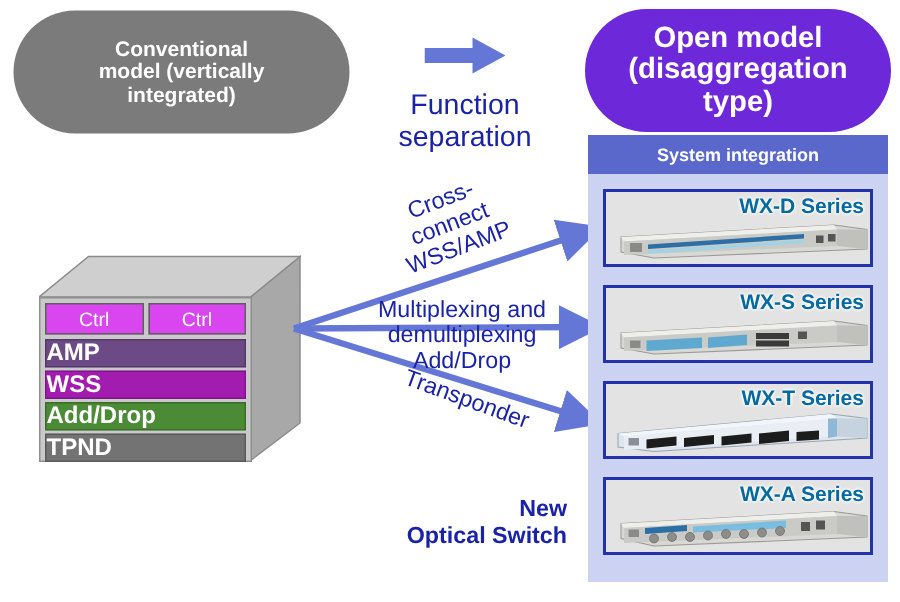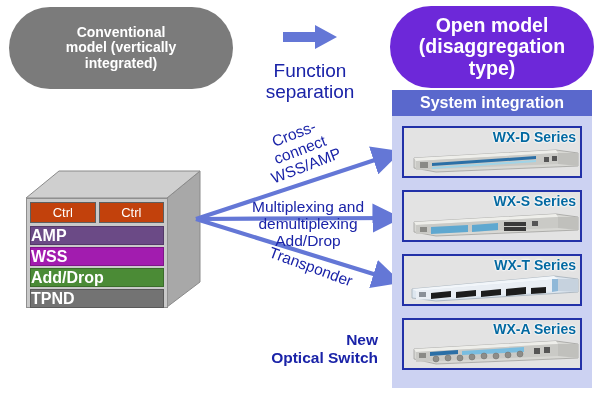--- a/index.html
+++ b/index.html
@@ -98,21 +98,21 @@
     box-sizing: border-box;
     padding: 3px;
   }
   .ctrl-row {
     display: flex;
     gap: 3px;
     margin-bottom: 3px;
   }
   .ctrl-cell {
     flex: 1 1 0;
-    background: #c2410c;
+    background: #d946ef;
     border: 1px solid #5e5e5e;
     color: #ffffff;
     font-size: 13px;
     text-align: center;
     line-height: 19px;
     height: 21px;
     box-sizing: border-box;
   }
   .layer {
     color: #ffffff;
@@ -189,21 +189,21 @@
     box-sizing: border-box;
   }
   #panel-title {
     position: absolute;
     left: 392px;
     top: 90px;
     width: 200px;
     height: 26px;
     background: #5a68cc;
     color: #ffffff;
-    font-size: 16px;
+    font-size: 12px;
     font-weight: bold;
     display: flex;
     align-items: center;
     justify-content: center;
     box-sizing: border-box;
   }
   .card {
     position: absolute;
     left: 402px;
     width: 180px;

